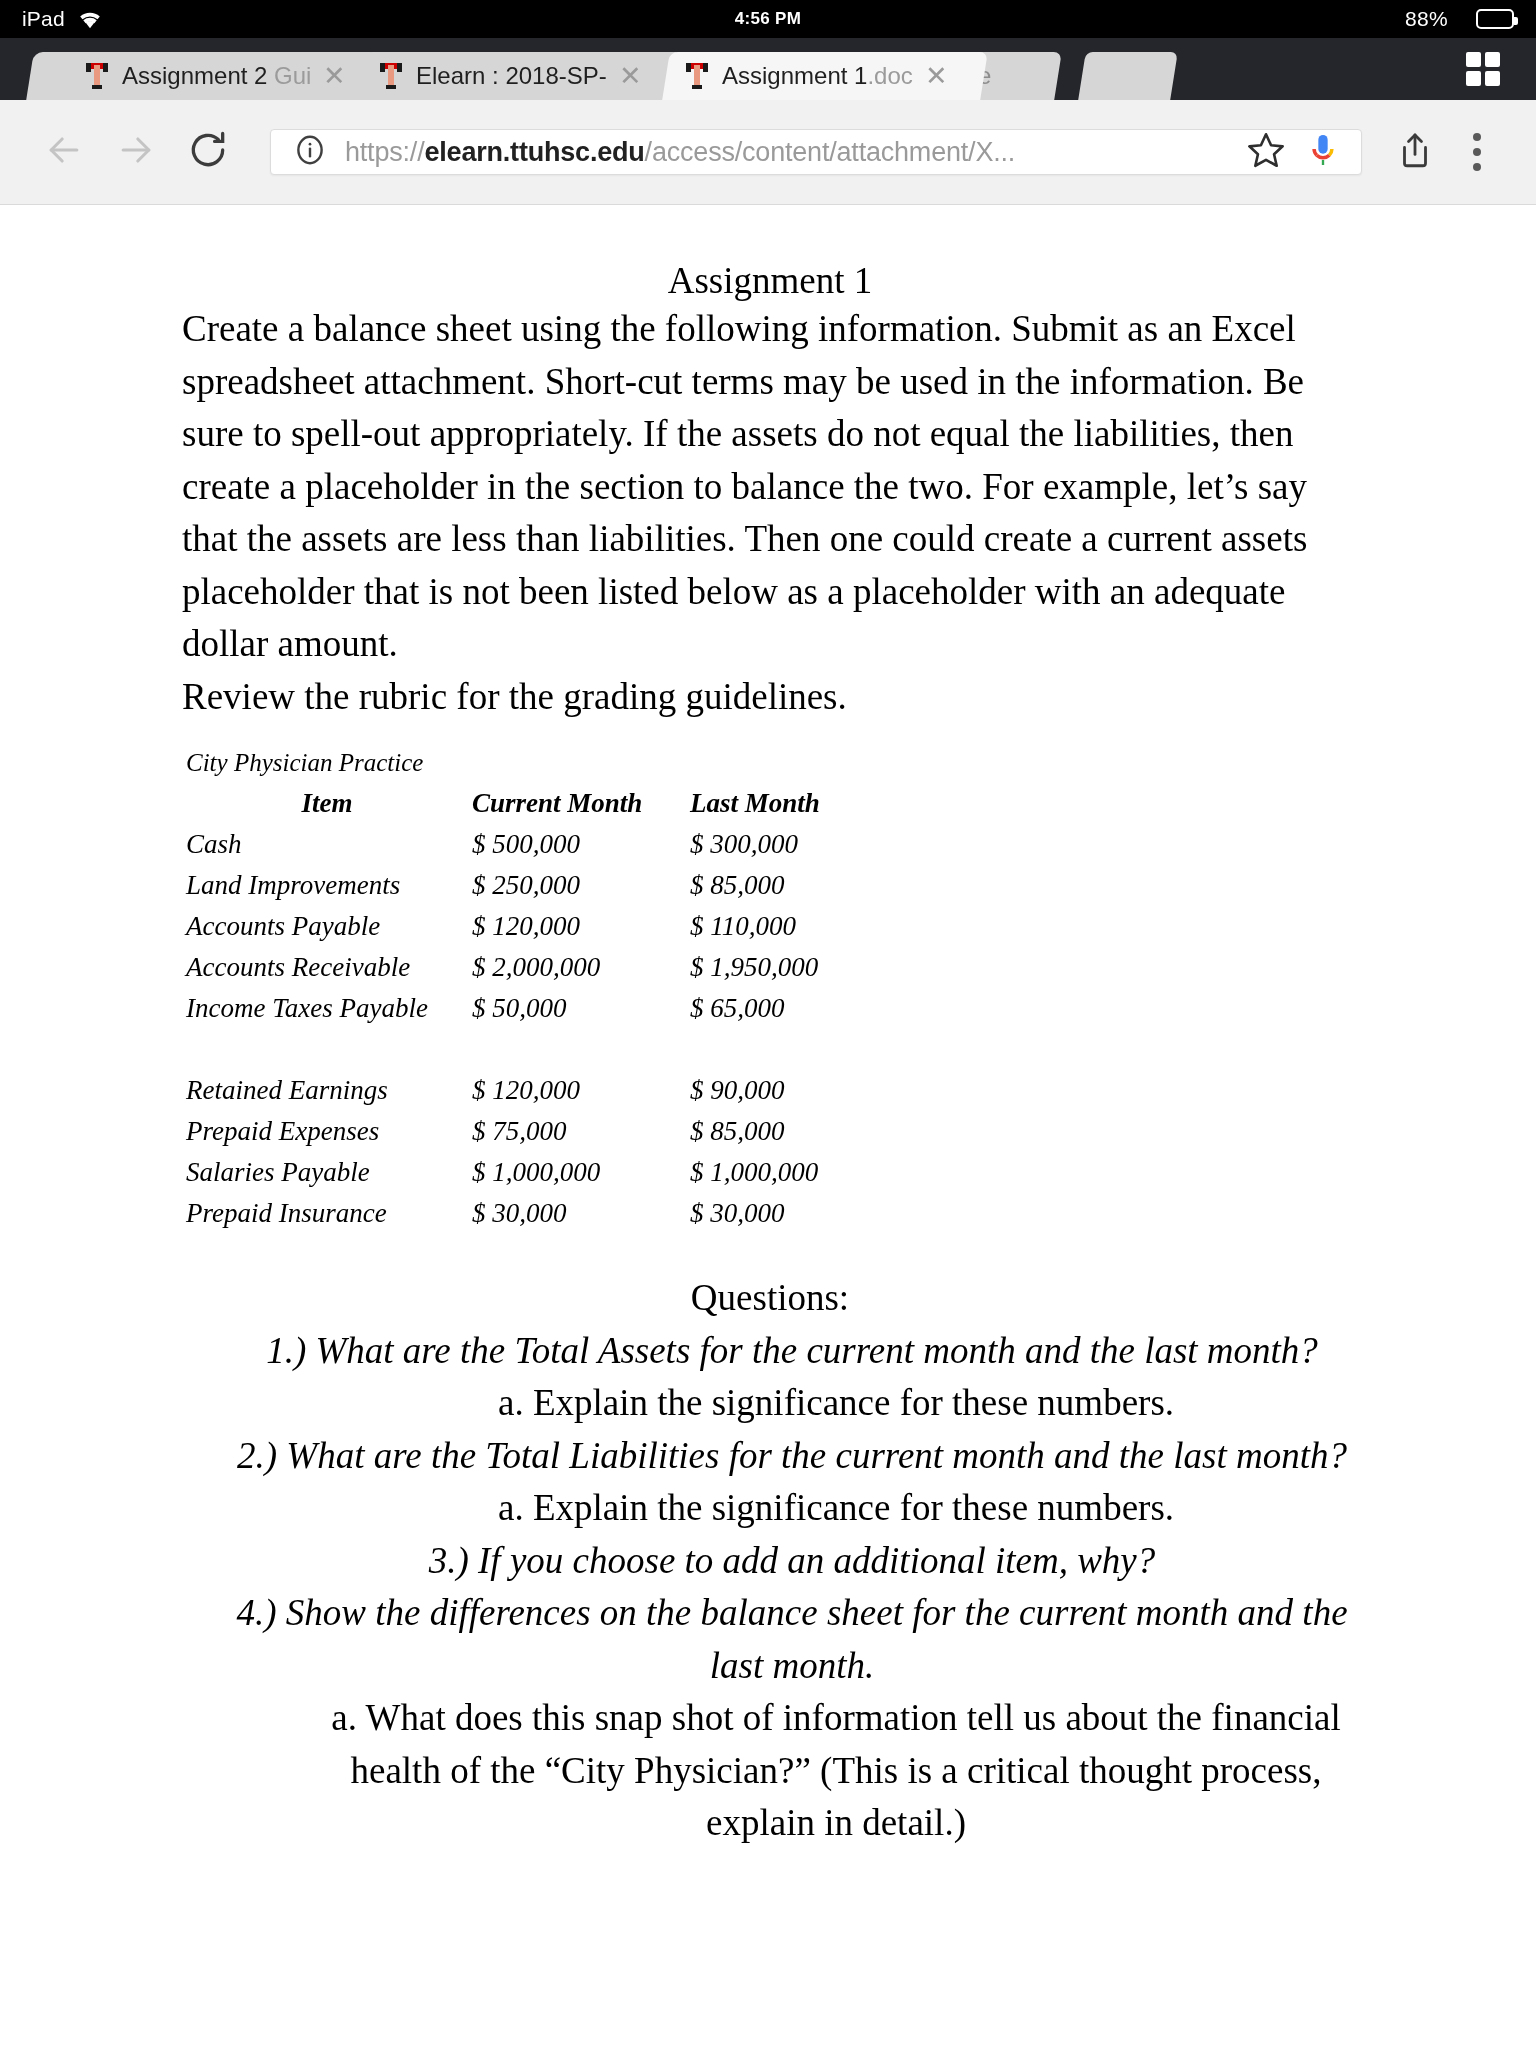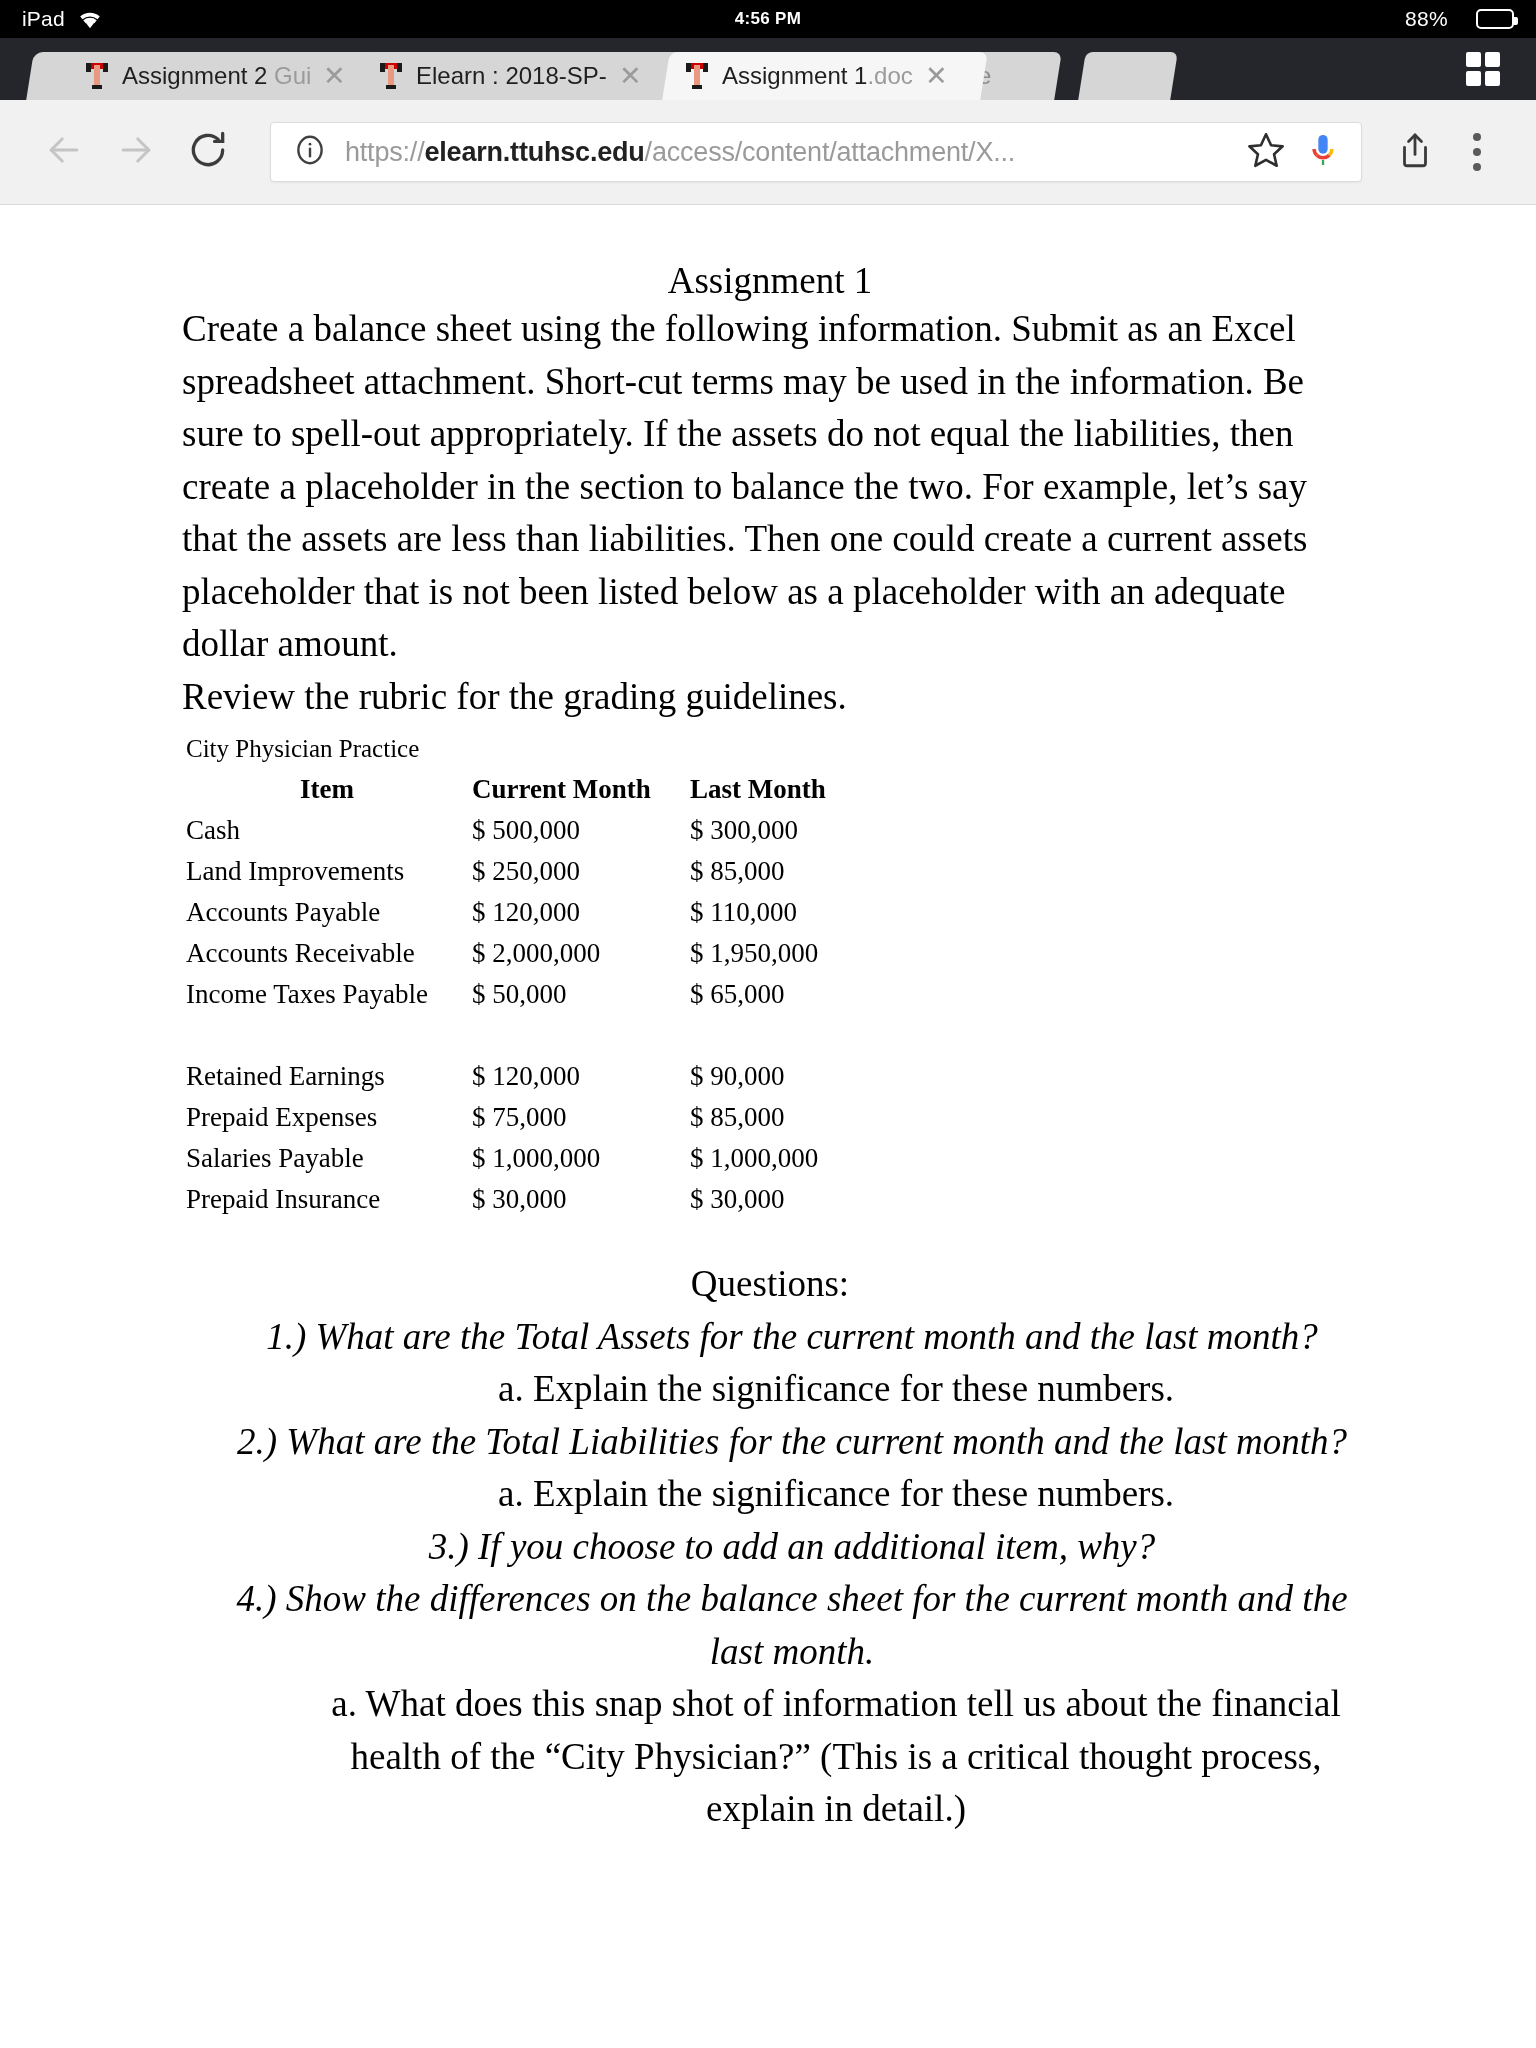--- a/index.html
+++ b/index.html
@@ -118,21 +118,21 @@
     align-items: center;
     padding: 0 28px;
     border-bottom: 1px solid #dadada;
   }
   .nav-btn {
     width: 72px; height: 72px; display: flex; align-items: center; justify-content: center;
     flex: 0 0 auto;
   }
   .omnibox {
     flex: 1 1 auto;
-    height: 60px;
+    height: 46px;
     margin-left: 26px;
     margin-right: 22px;
     background: #ffffff;
     border: 1px solid #dcdcdc;
     border-radius: 4px;
     display: flex;
     align-items: center;
     padding: 0 18px 0 22px;
     box-shadow: 0 1px 2px rgba(0,0,0,.05);
   }
@@ -164,21 +164,21 @@
   .doc-title {
     text-align: center;
     font-size: 37px;
     line-height: 1.12;
     margin-bottom: 2px;
   }
   .para {
     font-size: 37px;
     line-height: 52.5px;
   }
-  .table-wrap { margin-top: 6px; }
+  .table-wrap { margin-top: 20px; font-style: italic; }
   .company { font-size: 25px; line-height: 40px; padding-left: 4px; }
   table.balance { border-collapse: collapse; font-size: 27px; }
   table.balance th, table.balance td {
     text-align: left; padding: 0; line-height: 41px; font-weight: normal;
     vertical-align: top; white-space: nowrap;
   }
   table.balance th { font-weight: bold; }
   table.balance .c-item { width: 290px; padding-left: 4px; }
   table.balance .c-cur  { width: 218px; }
   table.balance .c-last { width: 240px; }

